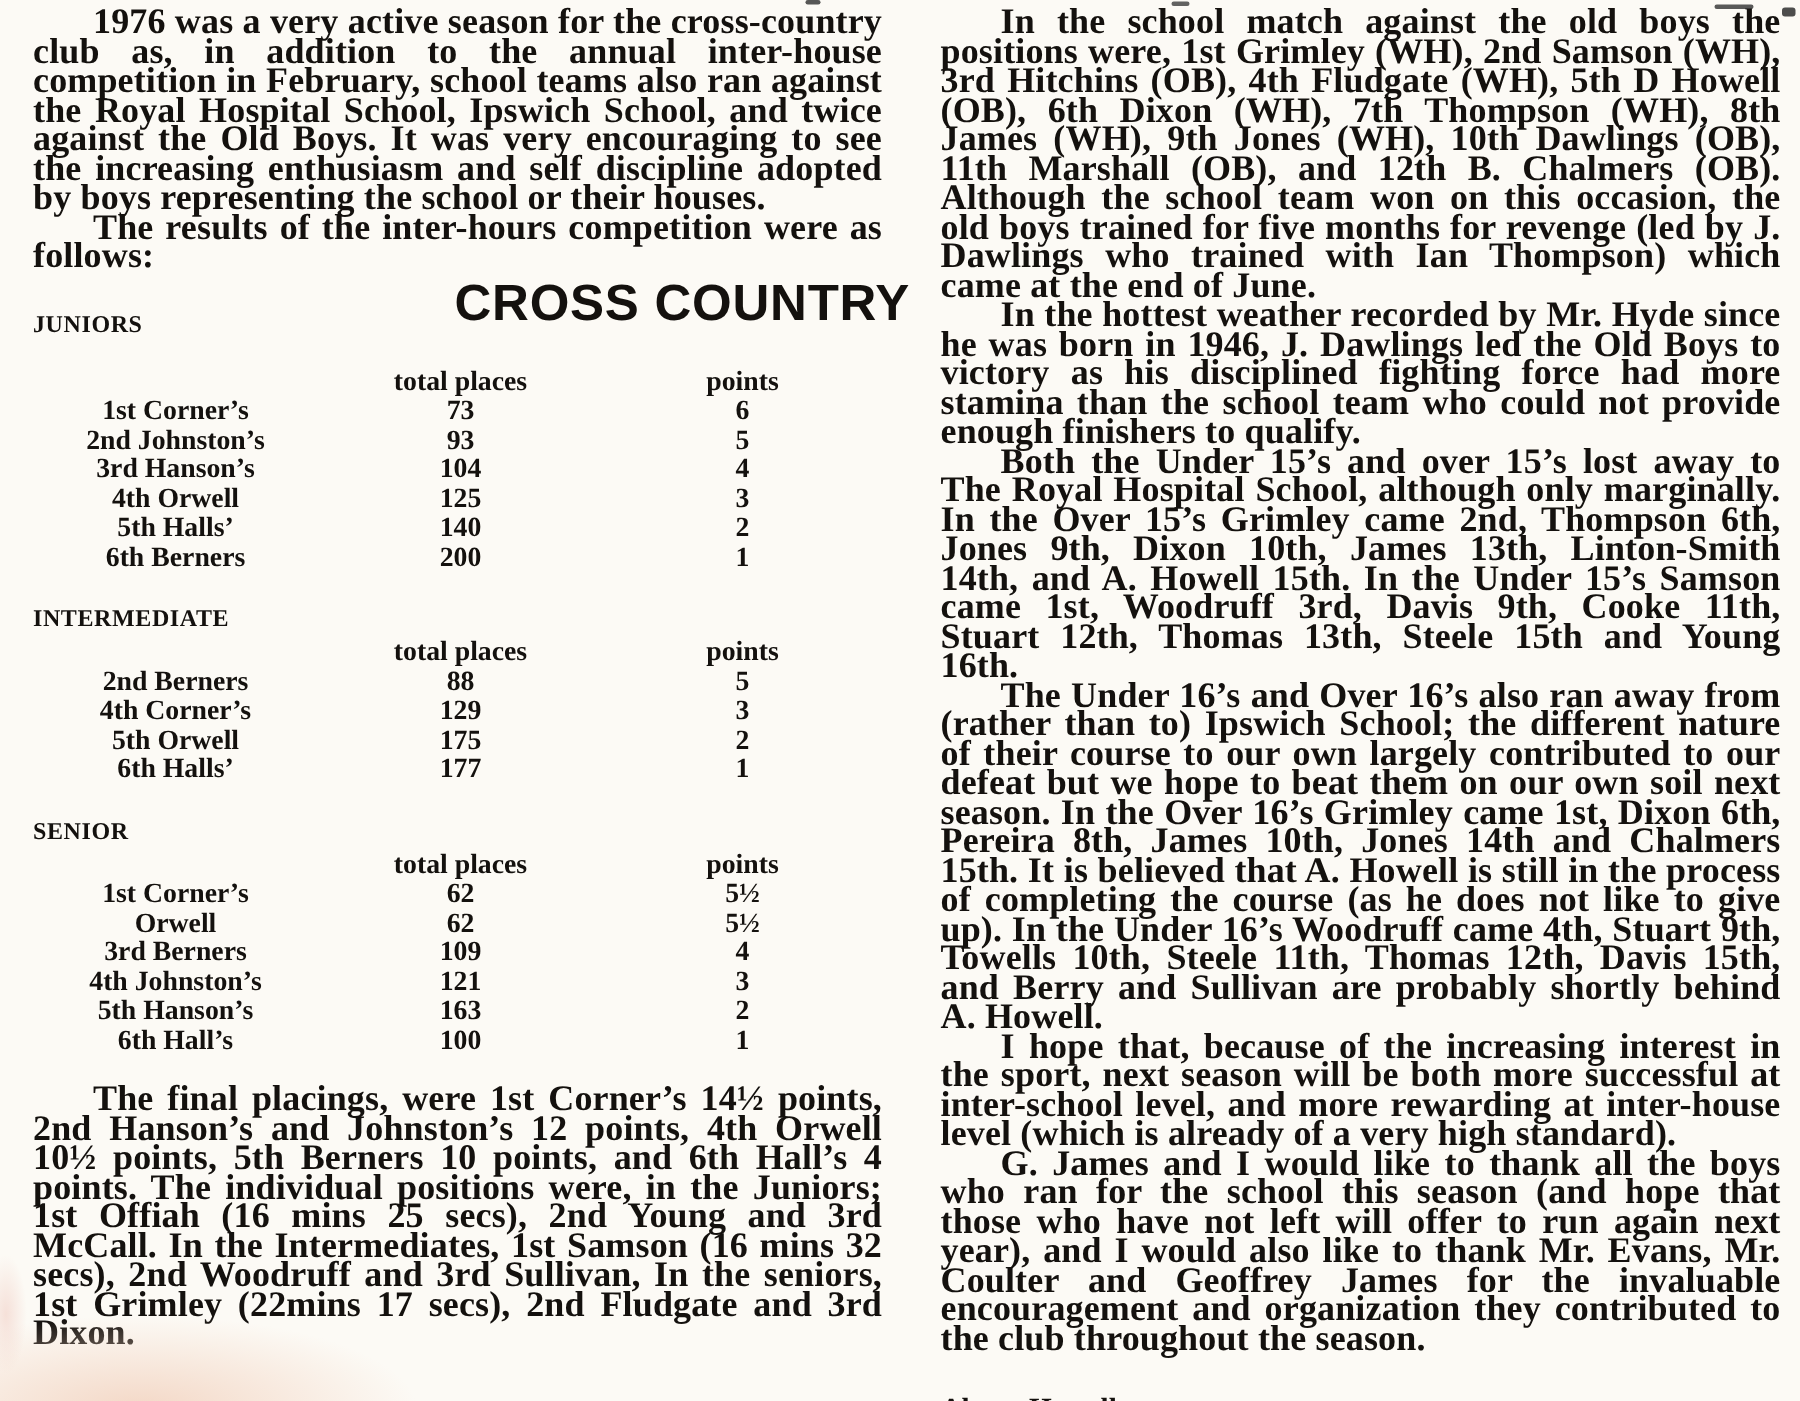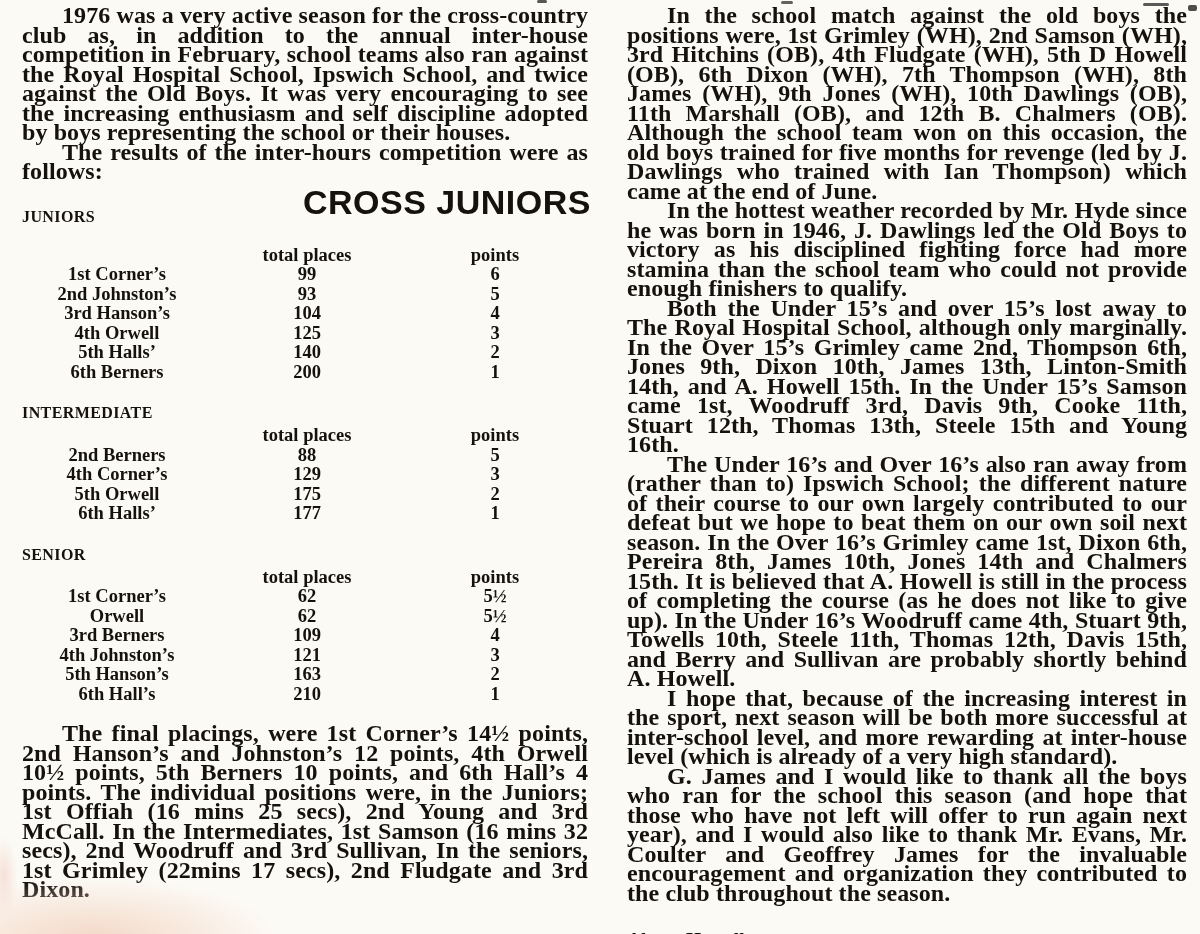--- a/index.html
+++ b/index.html
@@ -83,42 +83,42 @@
   .smudge-b {
     position: absolute; left: -10px; bottom: 18px; width: 28px; height: 80px;
     background: radial-gradient(ellipse, rgba(240,203,193,0.55) 0%, rgba(240,203,193,0) 70%);
   }
 </style>
 </head>
 <body>
 
 <div class="page">
 
-  <h1 class="main-title">CROSS JUNIORS</h1>
+  <h1 class="main-title">CROSS COUNTRY</h1>
 
   <div class="col-left">
     <p class="para indent">1976 was a very active season for the cross-country club as, in addition to the annual inter-house competition in February, school teams also ran against the Royal Hospital School, Ipswich School, and twice against the Old Boys. It was very encouraging to see the increasing enthusiasm and self discipline adopted by boys representing the school or their houses.</p>
     <p class="para indent">The results of the inter-hours competition were as follows:</p>
 
     <h2 class="section-heading first">JUNIORS</h2>
     <table class="results">
       <colgroup>
           <col class="c-label">
           <col class="c-total">
           <col class="c-points">
         </colgroup>
       <tbody>
           <tr>
         <td></td>
         <td>total places</td>
         <td>points</td>
       </tr>
       <tr>
         <td>1st Corner’s</td>
-        <td>99</td>
+        <td>73</td>
         <td>6</td>
       </tr>
       <tr>
         <td>2nd Johnston’s</td>
         <td>93</td>
         <td>5</td>
       </tr>
       <tr>
         <td>3rd Hanson’s</td>
         <td>104</td>
@@ -211,21 +211,21 @@
         <td>121</td>
         <td>3</td>
       </tr>
       <tr>
         <td>5th Hanson’s</td>
         <td>163</td>
         <td>2</td>
       </tr>
       <tr>
         <td>6th Hall’s</td>
-        <td>210</td>
+        <td>100</td>
         <td>1</td>
       </tr>
     </tbody>
       </table>
 
     <p class="para indent closing">The final placings, were 1st Corner’s 14½ points, 2nd Hanson’s and Johnston’s 12 points, 4th Orwell 10½ points, 5th Berners 10 points, and 6th Hall’s 4 points. The individual positions were, in the Juniors; 1st Offiah (16 mins 25 secs), 2nd Young and 3rd McCall. In the Intermediates, 1st Samson (16 mins 32 secs), 2nd Woodruff and 3rd Sullivan, In the seniors, 1st Grimley (22mins 17 secs), 2nd Fludgate and 3rd Dixon.</p>
   </div>
 
   <div class="col-right">
     <p class="para indent">In the school match against the old boys the positions were, 1st Grimley (WH), 2nd Samson (WH), 3rd Hitchins (OB), 4th Fludgate (WH), 5th D Howell (OB), 6th Dixon (WH), 7th Thompson (WH), 8th James (WH), 9th Jones (WH), 10th Dawlings (OB), 11th Marshall (OB), and 12th B. Chalmers (OB). Although the school team won on this occasion, the old boys trained for five months for revenge (led by J. Dawlings who trained with Ian Thompson) which came at the end of June.</p>

